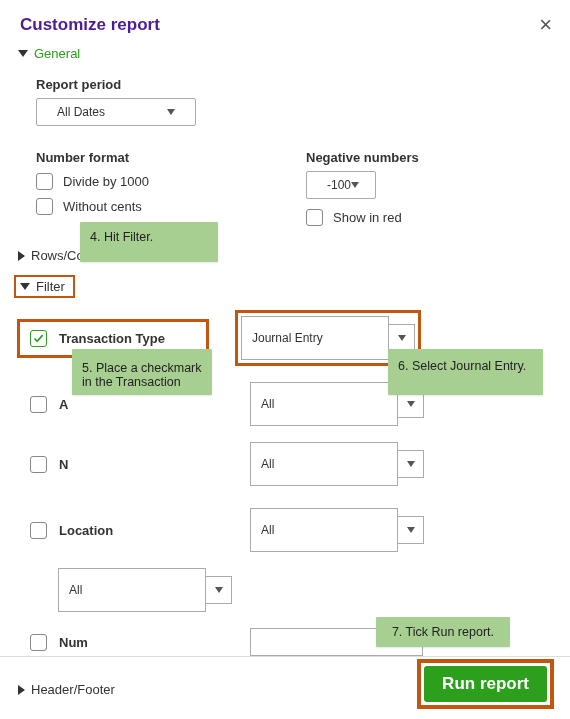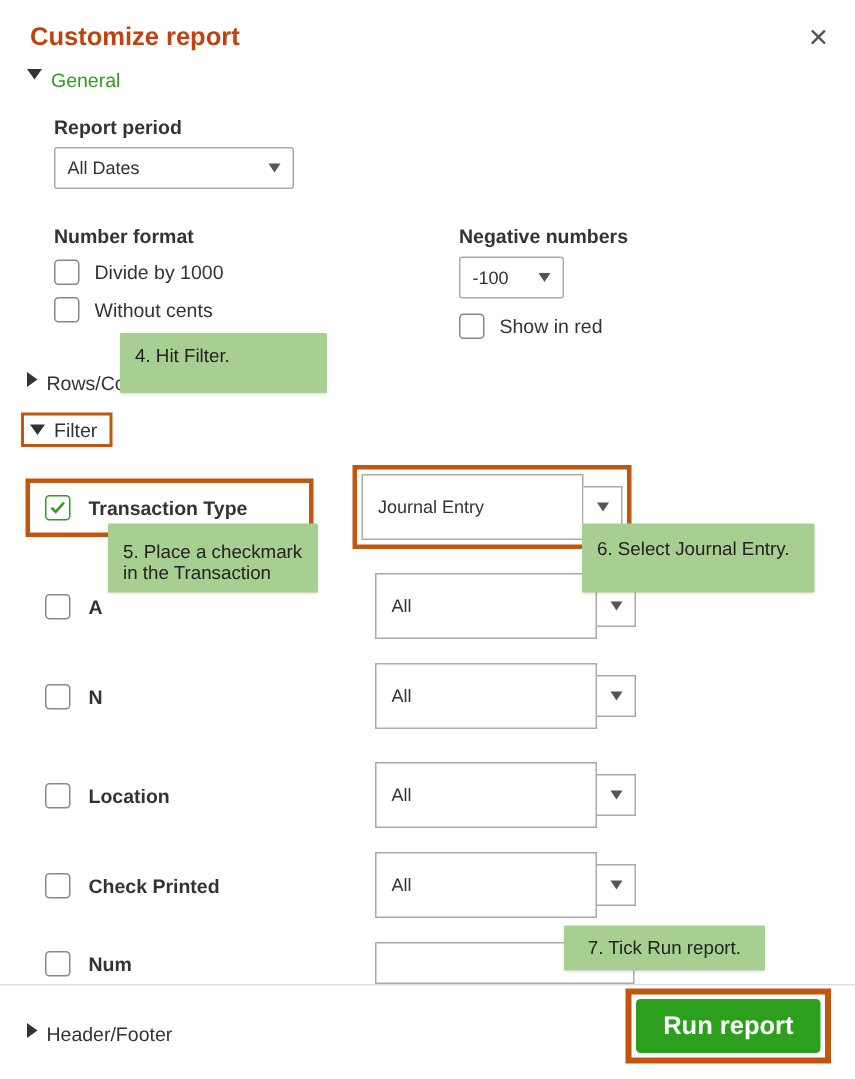--- a/index.html
+++ b/index.html
@@ -16,30 +16,31 @@
   }
   .header {
     display: flex;
     justify-content: space-between;
     align-items: center;
     padding: 14px 18px 4px 20px;
   }
   .title {
     font-weight: bold;
     font-size: 17px;
-    color: #c2410c;
+    color: #4c1d95;
   }
   .close-x {
     font-size: 22px;
     color: #555;
     cursor: pointer;
     line-height: 1;
   }
   .section-head {
     display: flex;
+    align-items: center;
     padding: 6px 0 6px 18px;
     font-size: 13px;
     cursor: pointer;
   }
   .tri {
     display:inline-block;
     width:0;height:0;
     border-left:5px solid transparent;
     border-right:5px solid transparent;
     border-top:7px solid #333;
@@ -56,21 +57,21 @@
   .field-label { font-weight: bold; margin: 10px 0 6px 0; font-size: 13px; }
   .two-col { display: flex; gap: 60px; }
   .col { flex: 0 0 210px; }
   .select {
     border: 1px solid #aaa;
     border-radius: 2px;
     height: 28px;
     display: flex;
     align-items: center;
     justify-content: space-between;
-    padding: 0 8px;
+    padding: 0 20px;
     font-size: 12px;
     background: #fff;
     cursor: pointer;
   }
   .select.small { width: 160px; }
   .select.neg { width: 70px; }
   .chev {
     display:inline-block;
     width:0;height:0;
     border-left:4px solid transparent;
@@ -330,24 +331,20 @@
       <div class="drop-main">
         <span>All</span>
       </div>
       <div class="drop-btn">
           <span class="chev"></span>
         </div>
     </div>
   </div>
 
   <div class="filter-row">
-    <div class="filter-label-box">
-      <span class="checkbox"></span>
-      <span class="filter-label-text">Check Printed</span>
-    </div>
     <div class="drop-wrap" style="margin-left:28px;">
       <div class="drop-main">
         <span>All</span>
       </div>
       <div class="drop-btn">
           <span class="chev"></span>
         </div>
     </div>
   </div>
 

